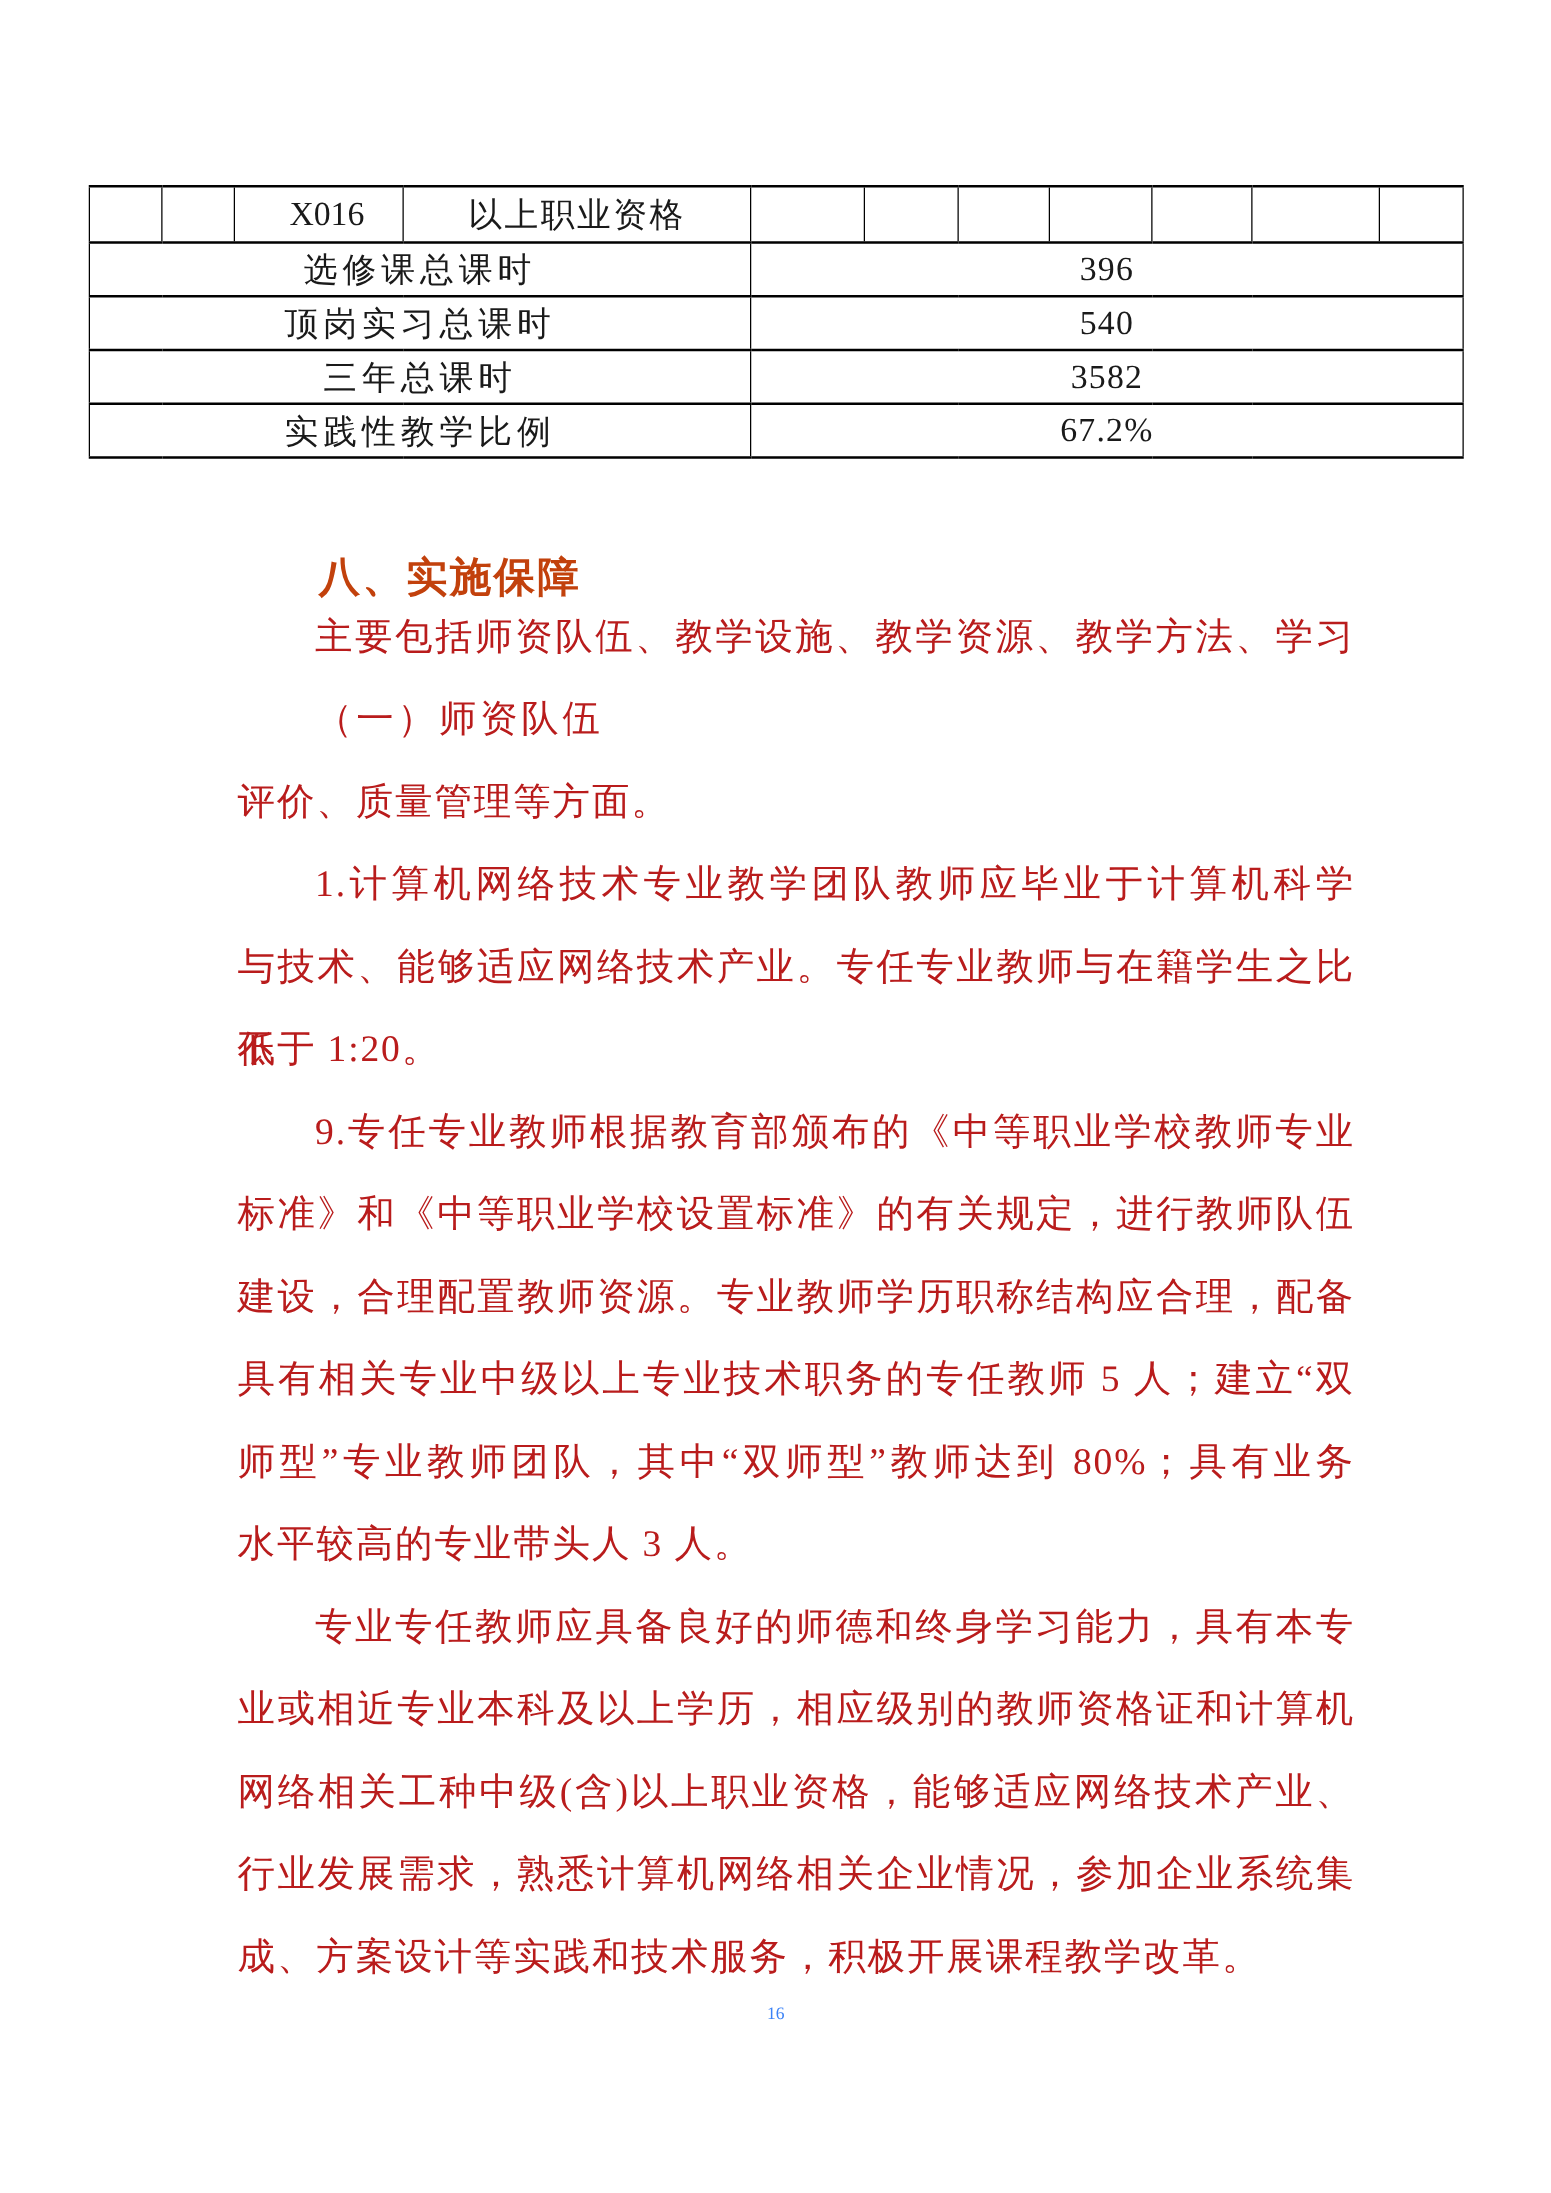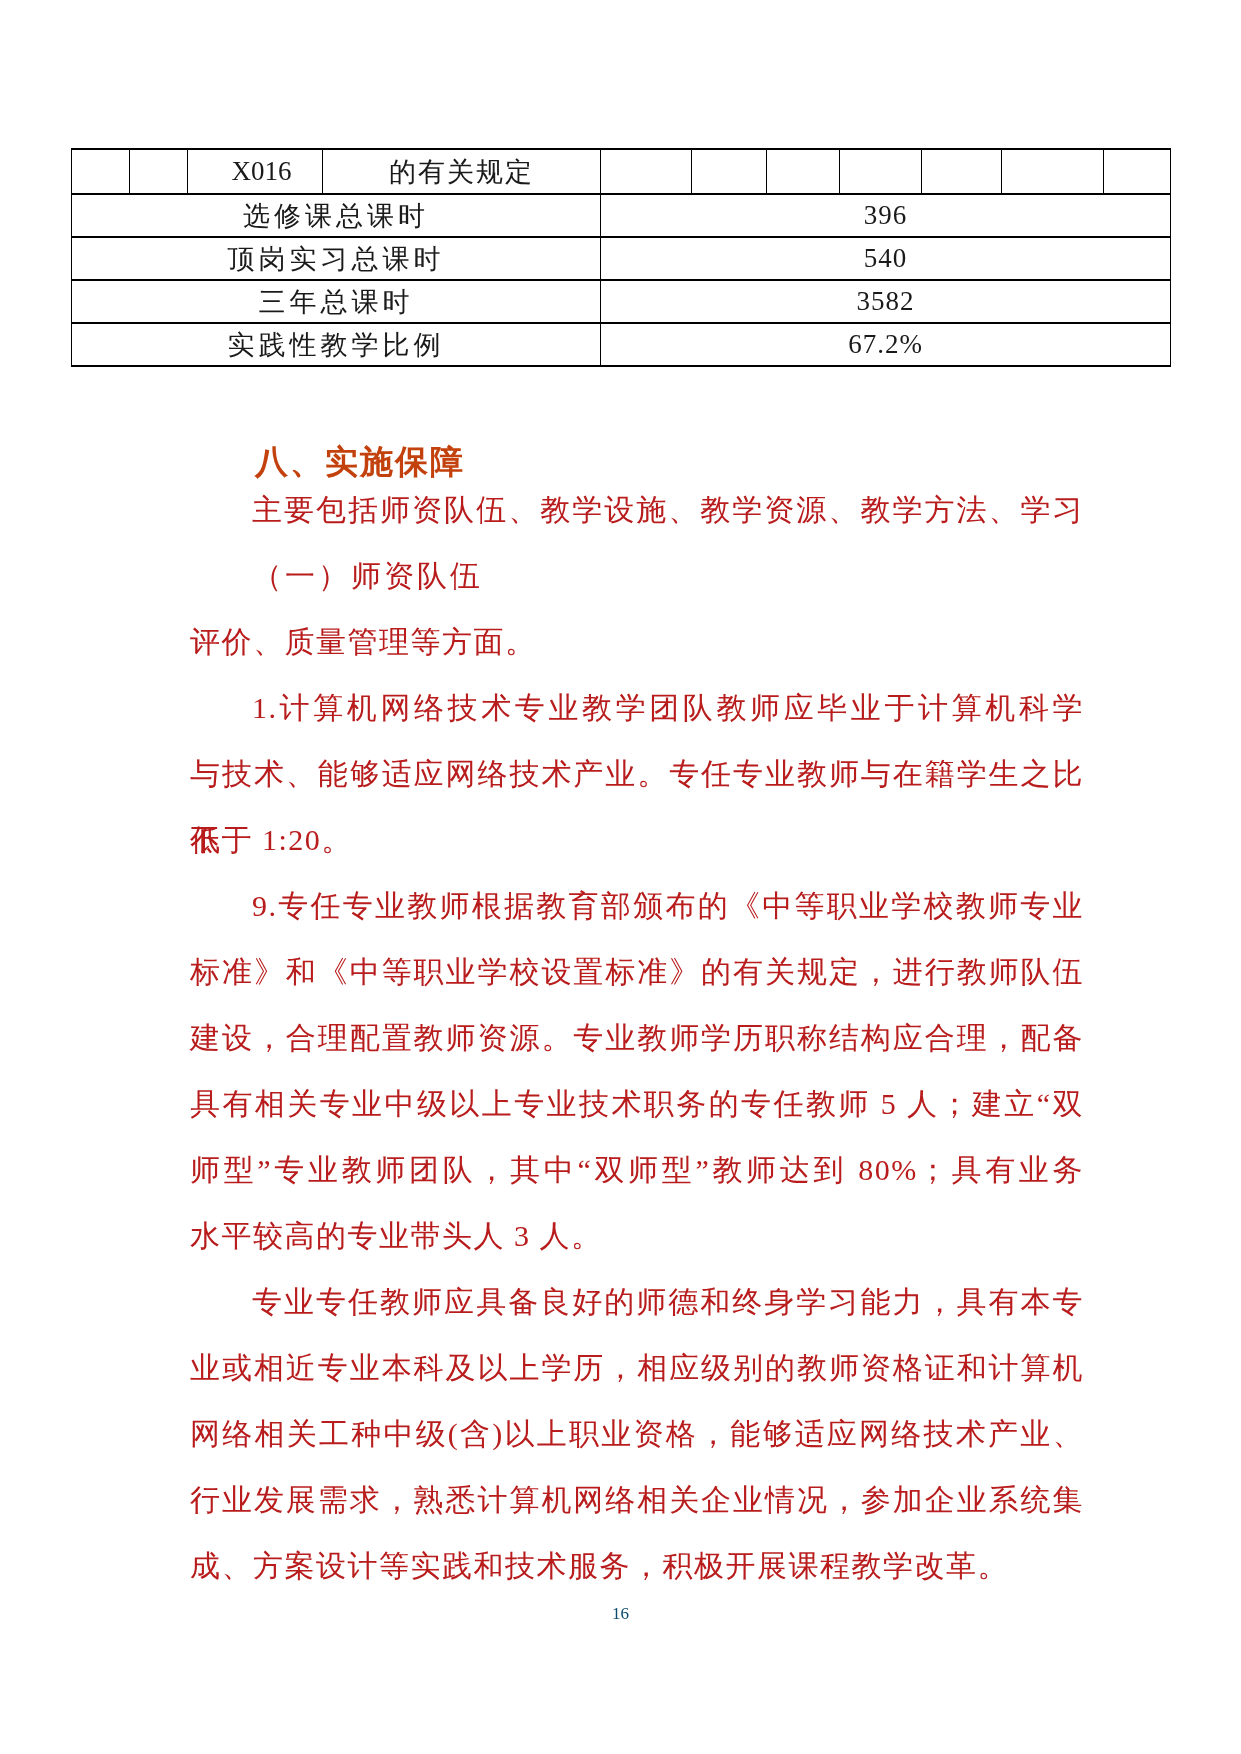--- a/index.html
+++ b/index.html
@@ -72,22 +72,22 @@
   .body-text .line.sub-head {
     font-family:"Liberation Serif","DejaVu Serif",serif;
     letter-spacing:3px;
   }
 
   
   .page-number {
     position:absolute; left:0; top:1604px;
     width:100%;
     text-align:center;
-    font-size:17px;
-    color:#0c4a6e;
+    font-size:14px;
+    color:#3b82f6;
   }
 </style>
 </head>
 <body>
 
 <div class="page">
 
   <table class="doc-table">
     <colgroup>
       <col style="width:58px">
@@ -100,21 +100,21 @@
         <col style="width:82px">
       <col style="width:80px">
         <col style="width:102px">
         <col style="width:67px">
     </colgroup>
     <tbody>
         <tr class="course-row">
       <td></td>
       <td></td>
       <td class="code-cell">X016</td>
-      <td class="name-cell">的有关规定</td>
+      <td class="name-cell">以上职业资格</td>
       <td></td>
       <td></td>
       <td></td>
       <td></td>
       <td></td>
       <td></td>
       <td></td>
     </tr>
     <tr class="sum-row">
       <td class="sum-label" colspan="4">选修课总课时</td>

